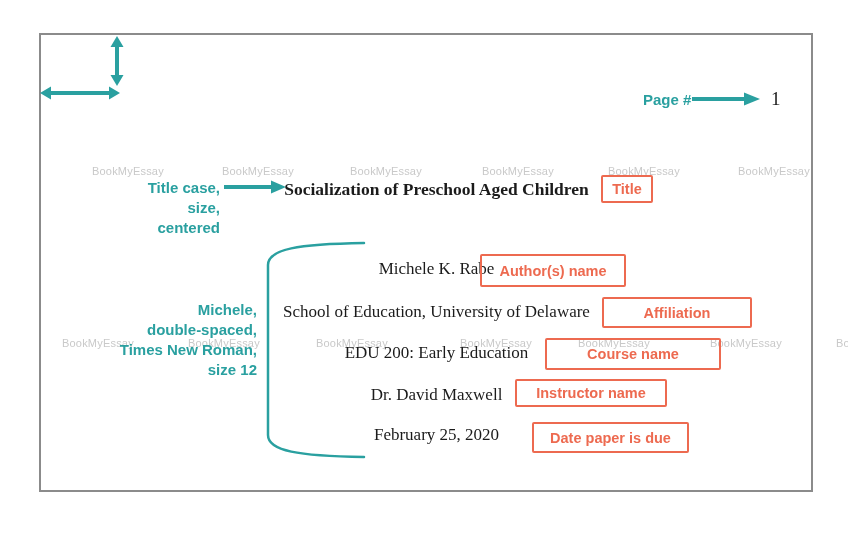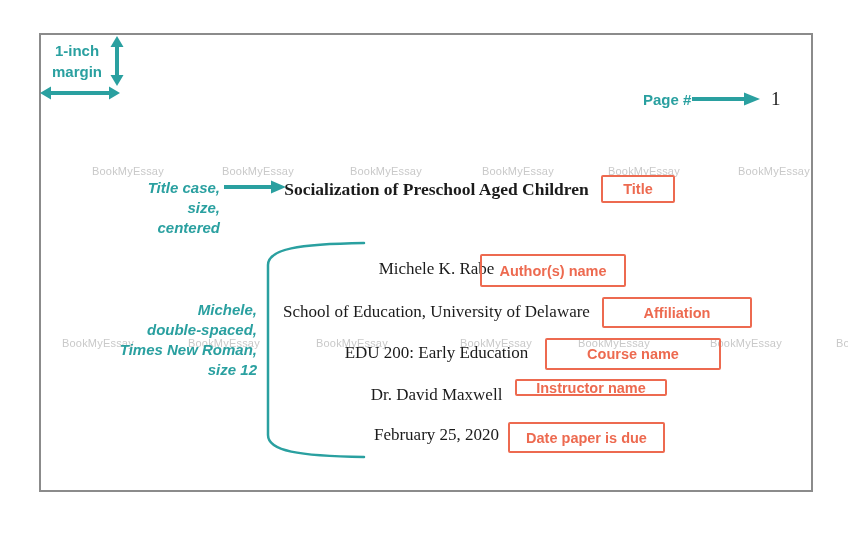--- a/index.html
+++ b/index.html
@@ -24,21 +24,21 @@
   .center-line{
     position:absolute;left:0;width:873px;text-align:center;
     font-family:"Liberation Serif","DejaVu Serif",serif;font-size:17px;color:var(--ink);
     z-index:2;white-space:nowrap;
   }
   .doc-title{font-weight:bold;font-size:17.5px;}
   .note{
     position:absolute;color:var(--teal);font-size:15px;font-weight:600;
     line-height:20px;z-index:2;
   }
-  .note.right{text-align:right;font-style:italic;}
+  .note.right{text-align:right;}
   .tagbox{
     position:absolute;border:2px solid var(--coral);border-radius:2px;
     color:var(--coral);font-size:14.5px;font-weight:600;text-align:center;
     display:flex;align-items:center;justify-content:center;
     background:transparent;z-index:2;white-space:nowrap;
   }
   .arrow-svg,.bracket-svg{position:absolute;z-index:2;}
   .pagenum{
     position:absolute;font-family:"Liberation Serif","DejaVu Serif",serif;
     font-size:19px;color:var(--ink);z-index:2;
@@ -59,24 +59,20 @@
   <span class="wm" style="left:738px;top:165px">BookMyEssay</span>
 
   <span class="wm" style="left:62px;top:337px">BookMyEssay</span>
   <span class="wm" style="left:188px;top:337px">BookMyEssay</span>
   <span class="wm" style="left:316px;top:337px">BookMyEssay</span>
   <span class="wm" style="left:460px;top:337px">BookMyEssay</span>
   <span class="wm" style="left:578px;top:337px">BookMyEssay</span>
   <span class="wm" style="left:710px;top:337px">BookMyEssay</span>
   <span class="wm" style="left:836px;top:337px">BookMyEssay</span>
 
-  <div class="note" style="left:48px;top:40px;width:58px;text-align:center;line-height:21px">
-    <div>1-inch</div>
-    <div>margin</div>
-  </div>
   <svg class="arrow-svg" style="left:108px;top:36px" width="18" height="50" viewBox="0 0 18 50">
     <line x1="9" y1="9" x2="9" y2="41" stroke="#2aa0a0" stroke-width="4"></line>
     <polygon points="9,0 2.5,11 15.5,11" fill="#2aa0a0"></polygon>
     <polygon points="9,50 2.5,39 15.5,39" fill="#2aa0a0"></polygon>
   </svg>
   <svg class="arrow-svg" style="left:40px;top:84px" width="80" height="18" viewBox="0 0 80 18">
     <line x1="9" y1="9" x2="71" y2="9" stroke="#2aa0a0" stroke-width="4"></line>
     <polygon points="0,9 11,2.5 11,15.5" fill="#2aa0a0"></polygon>
     <polygon points="80,9 69,2.5 69,15.5" fill="#2aa0a0"></polygon>
   </svg>
@@ -92,21 +88,21 @@
     <div>Title case,</div>
     <div>size,</div>
     <div>centered</div>
   </div>
   <svg class="arrow-svg" style="left:224px;top:180px" width="62" height="14" viewBox="0 0 62 14">
     <line x1="0" y1="7" x2="48" y2="7" stroke="#2aa0a0" stroke-width="4"></line>
     <polygon points="62,7 47,0.5 47,13.5" fill="#2aa0a0"></polygon>
   </svg>
 
   <div class="center-line doc-title" style="top:179px">Socialization of Preschool Aged Children</div>
-  <div class="tagbox" style="left:601px;top:175px;width:74px;height:28px">Title</div>
+  <div class="tagbox" style="left:601px;top:175px;width:52px;height:28px">Title</div>
 
   <svg class="bracket-svg" style="left:258px;top:238px" width="112" height="224" viewBox="0 0 112 224">
     <path d="M 106,5 C 40,6 10,11 10,27 L 10,197 C 10,213 40,218 106,219" fill="none" stroke="#2aa0a0" stroke-width="2.5" stroke-linecap="round"></path>
   </svg>
 
   <div class="note right" style="left:98px;top:300px;width:159px">
     <div>Michele,</div>
     <div>double-spaced,</div>
     <div>Times New Roman,</div>
     <div>size 12</div>
@@ -115,18 +111,18 @@
   <div class="center-line" style="top:259px">Michele K. Rabe</div>
   <div class="tagbox" style="left:480px;top:254px;width:146px;height:33px">Author(s) name</div>
 
   <div class="center-line" style="top:302px">School of Education, University of Delaware</div>
   <div class="tagbox" style="left:602px;top:297px;width:150px;height:31px">Affiliation</div>
 
   <div class="center-line" style="top:343px">EDU 200: Early Education</div>
   <div class="tagbox" style="left:545px;top:338px;width:176px;height:32px">Course name</div>
 
   <div class="center-line" style="top:385px">Dr. David Maxwell</div>
-  <div class="tagbox" style="left:515px;top:379px;width:152px;height:17px">Instructor name</div>
+  <div class="tagbox" style="left:515px;top:379px;width:152px;height:28px">Instructor name</div>
 
   <div class="center-line" style="top:425px">February 25, 2020</div>
-  <div class="tagbox" style="left:508px;top:422px;width:157px;height:31px">Date paper is due</div>
+  <div class="tagbox" style="left:532px;top:422px;width:157px;height:31px">Date paper is due</div>
 
 </div>
 
 </body></html>

